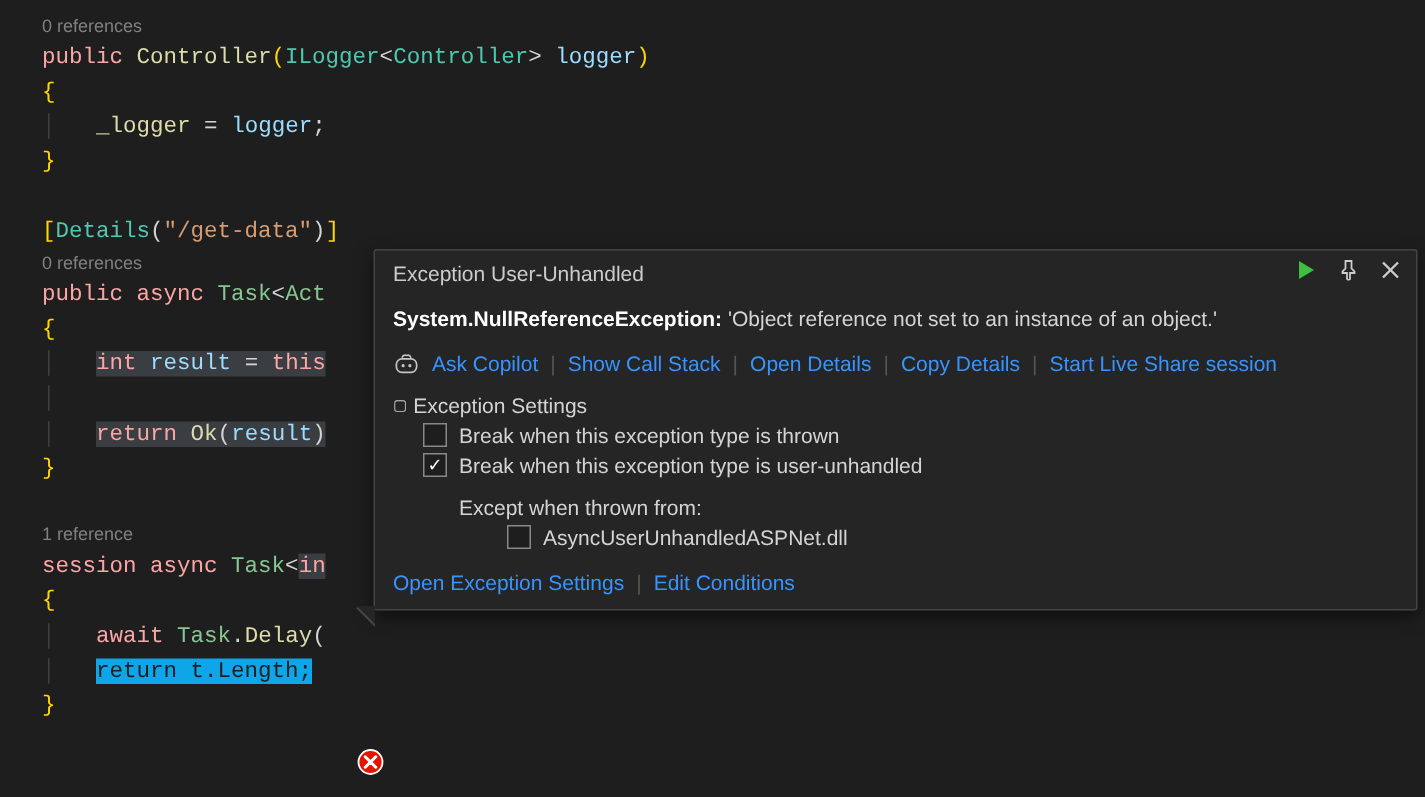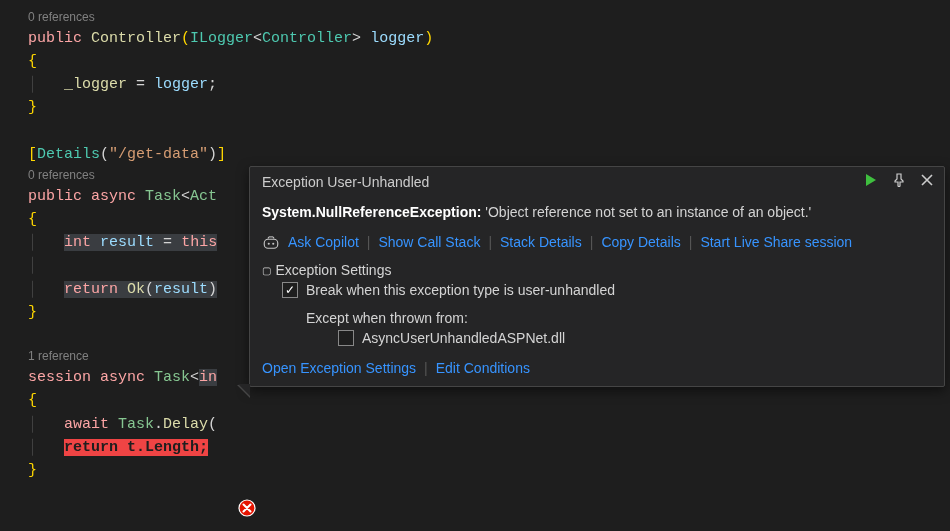--- a/index.html
+++ b/index.html
@@ -29,21 +29,21 @@
   .typebr { color: #86c691; }
   .method { color: #dcdcaa; }
   .param { color: #9cdcfe; }
   .field { color: #dcdcaa; }
   .str { color: #d69d73; }
   .attr { color: #4ec9b0; }
   .brace-y { color: #ffd700; }
   .punct { color: #d4d4d4; }
   .guide { color: #404040; }
   .hl { background: #3a3d41; }
-  .hl-yellow { background: #ef4444; color:#1e1e1e;font-weight:bold; }
+  .hl-yellow { background: #0ea5e9; color:#1e1e1e; }
   .hl-yellow * { color:#1e1e1e !important; }
   .hl .type, .hl .kw, .hl .method, .hl .param { }
 
   .error-glyph {
     position: absolute;
     left: 238px;
     top: 499px;
     width: 18px; height: 18px;
     display:flex; align-items:center; justify-content:center;
   }
@@ -172,29 +172,33 @@
             <rect x="3" y="7" width="18" height="12" rx="5" fill="none" stroke="#c5c5c5" stroke-width="1.5"></rect>
             <circle cx="9" cy="13" r="1.4" fill="#c5c5c5"></circle>
             <circle cx="15" cy="13" r="1.4" fill="#c5c5c5"></circle>
             <path d="M8 6 Q9 3 12 4 Q15 3 16 6" fill="none" stroke="#c5c5c5" stroke-width="1.5"></path>
           </svg>
       </span>
       <span class="link">Ask Copilot</span>
       <span class="sep">|</span>
       <span class="link">Show Call Stack</span>
       <span class="sep">|</span>
-      <span class="link">Stack Details</span>
+      <span class="link">Open Details</span>
       <span class="sep">|</span>
       <span class="link">Copy Details</span>
       <span class="sep">|</span>
       <span class="link">Start Live Share session</span>
     </div>
     <div class="section-title">
       <span class="triangle">▢</span>
       <span>Exception Settings</span>
+    </div>
+    <div class="check-row">
+      <span class="checkbox"></span>
+      <span>Break when this exception type is thrown</span>
     </div>
     <div class="check-row">
       <span class="checkbox checked"></span>
       <span>Break when this exception type is user-unhandled</span>
     </div>
     <div class="except-label">Except when thrown from:</div>
     <div class="except-row">
       <span class="checkbox"></span>
       <span>AsyncUserUnhandledASPNet.dll</span>
     </div>

